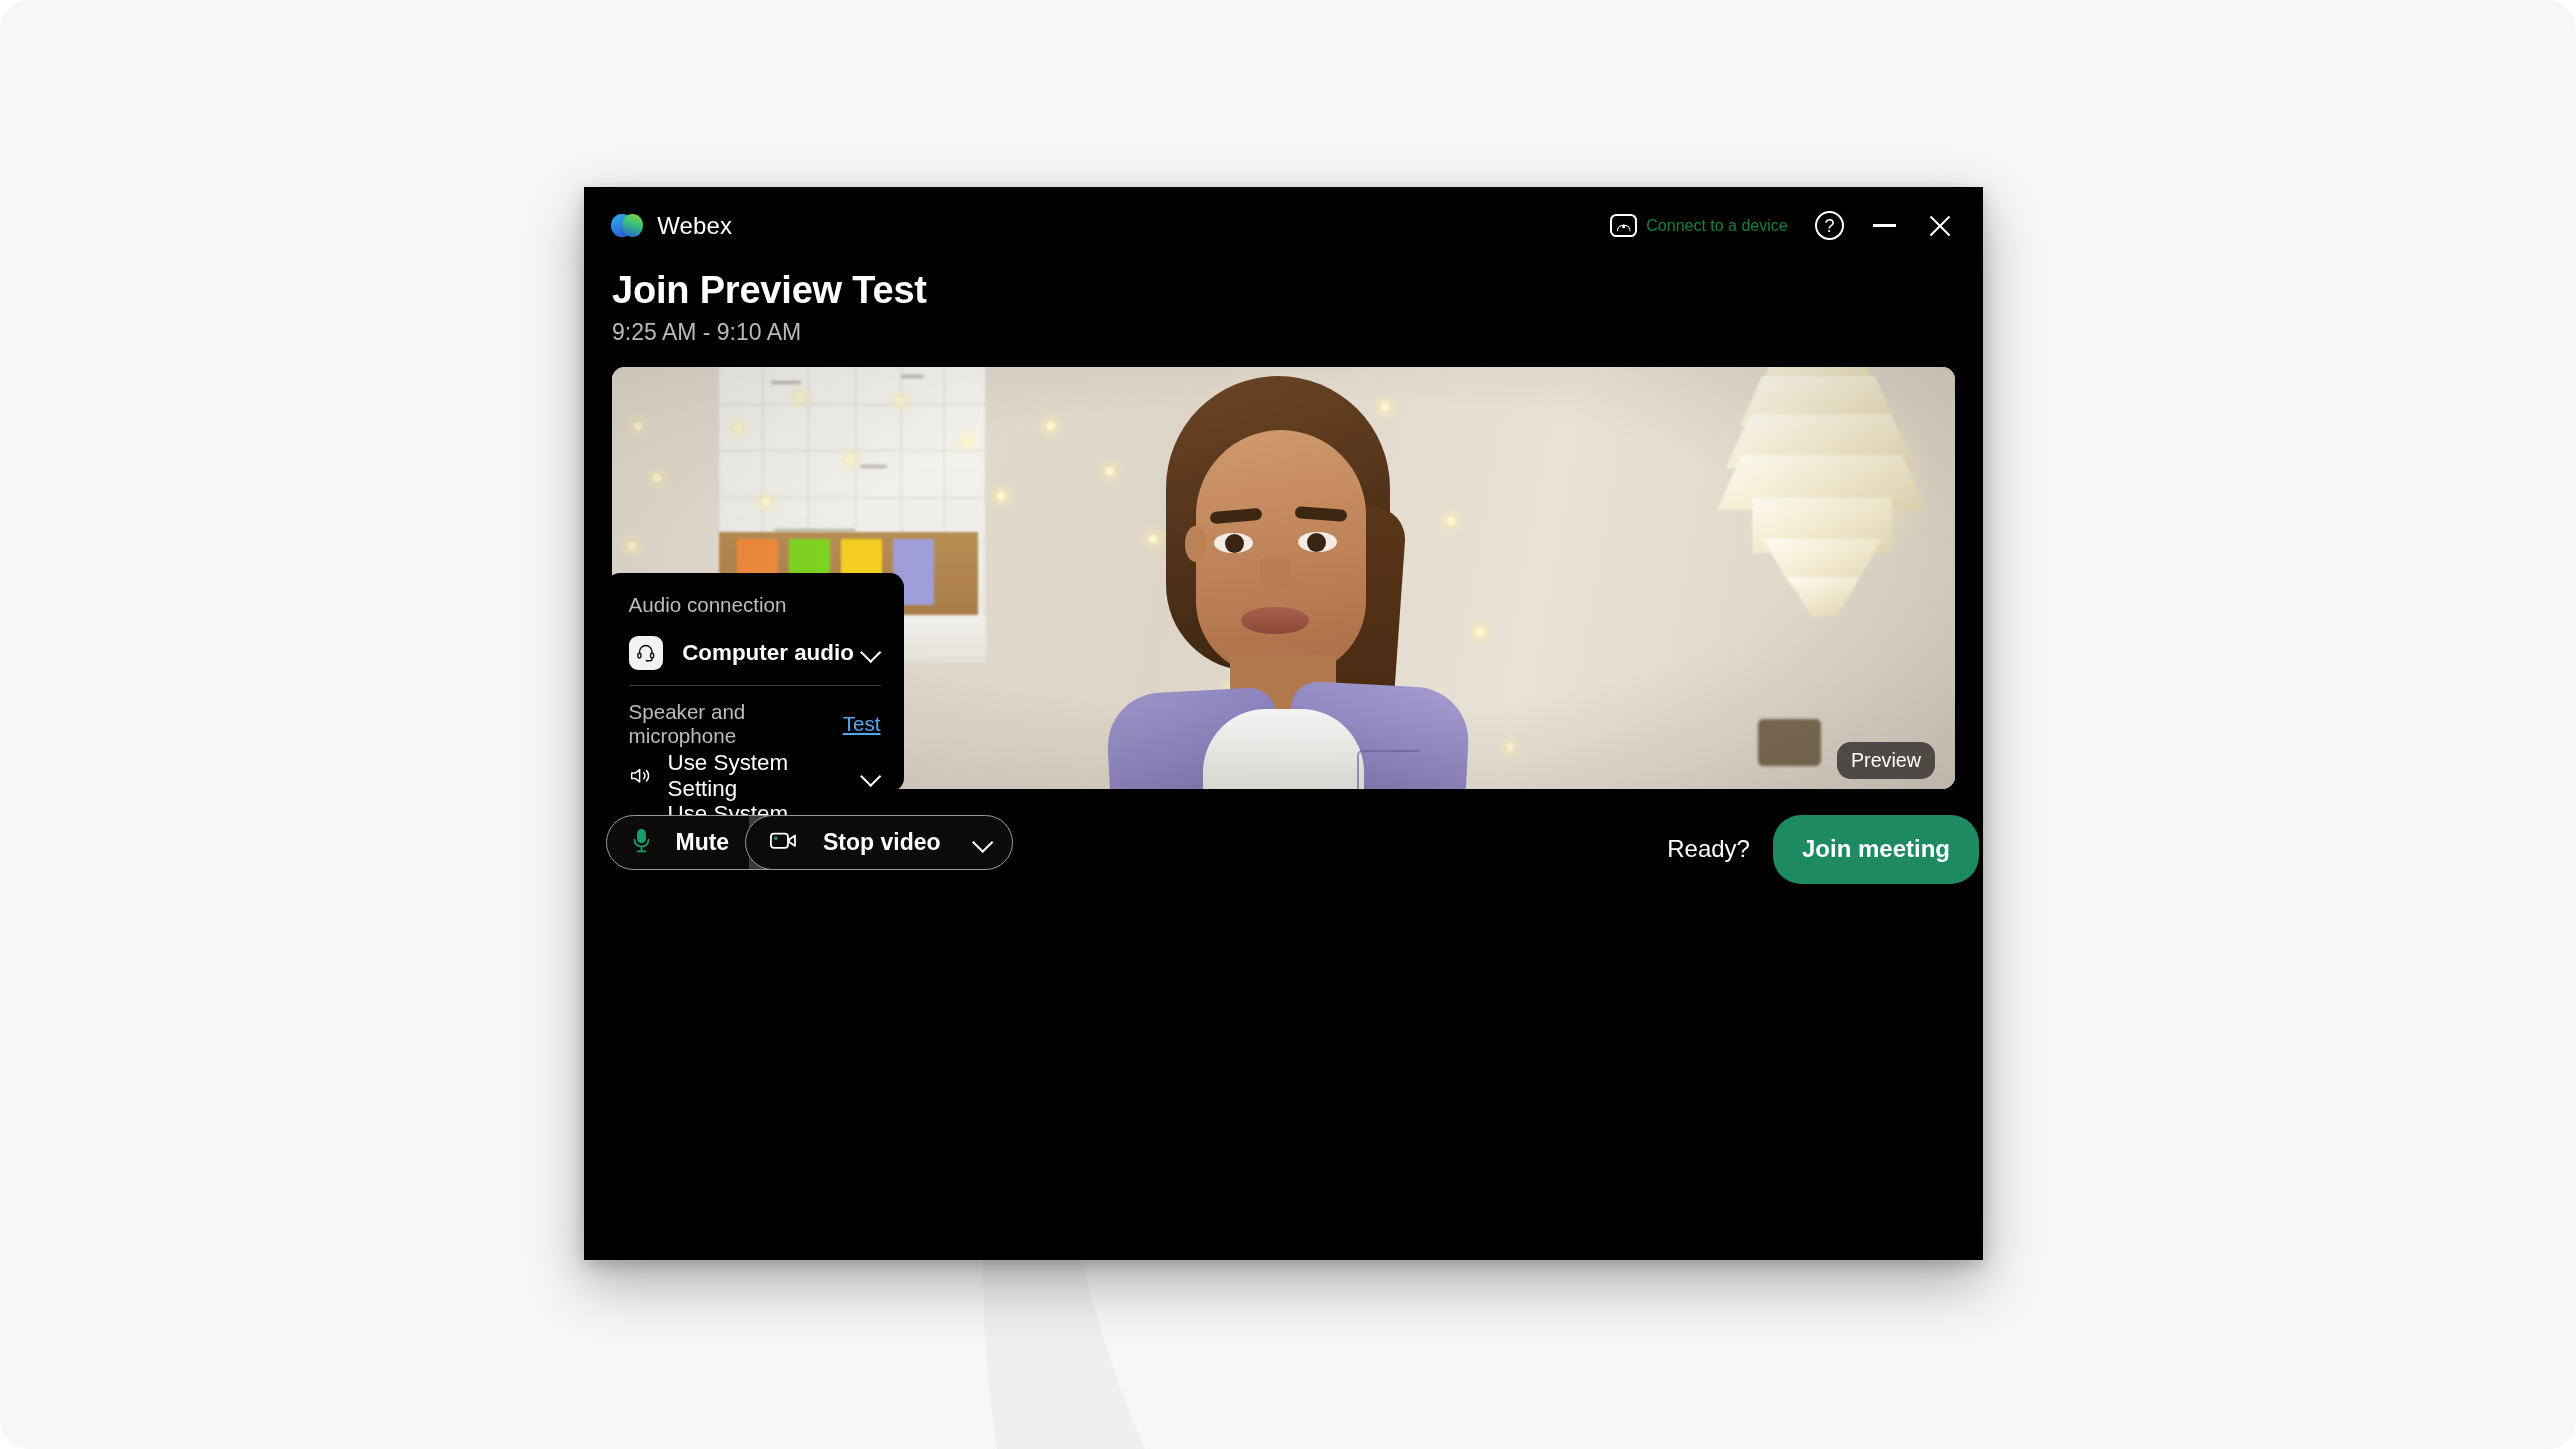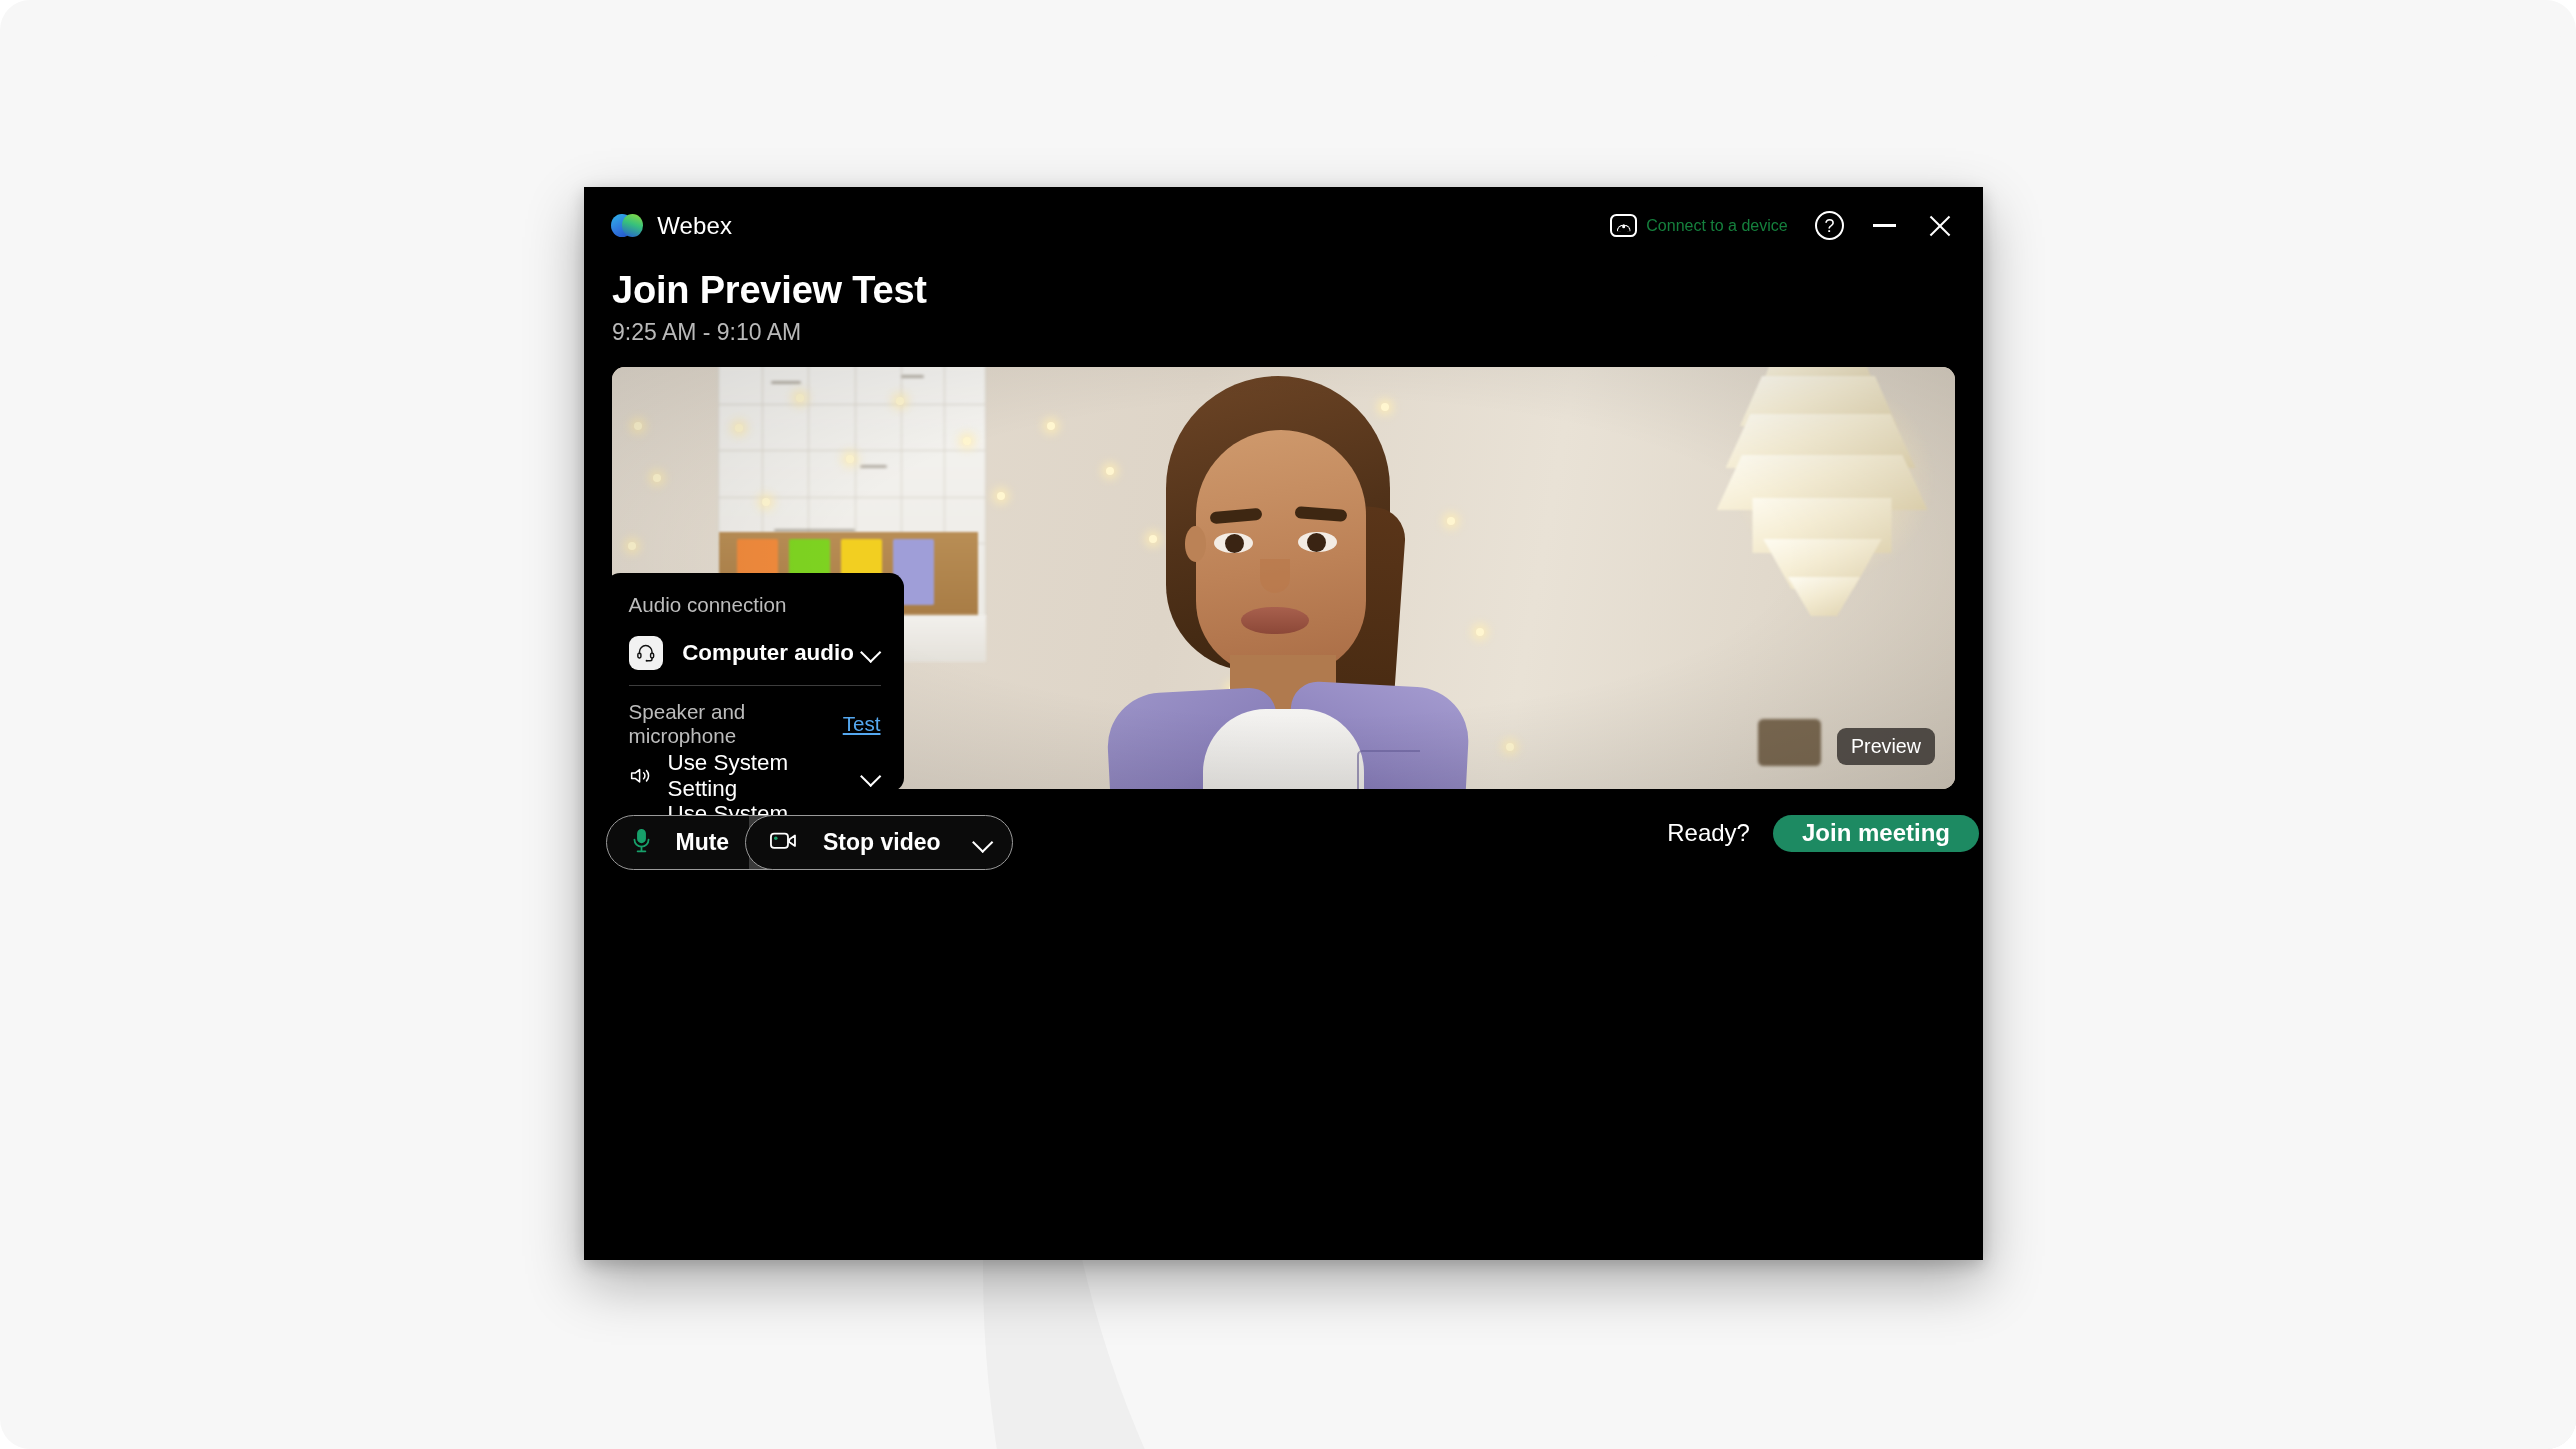--- a/index.html
+++ b/index.html
@@ -226,23 +226,23 @@
   .v-chair{
     position:absolute; right:134px; bottom:23px; width:63px; height:47px;
     background:#7c6a52; border-radius:5.4px; filter:blur(1.4px);
   }
   .v-vignette{
     position:absolute; inset:0;
     background:radial-gradient(ellipse at 52% 45%, rgba(0,0,0,0) 48%, rgba(0,0,0,.14) 100%);
   }
 
   .preview-badge{
-    position:absolute; right:19.7px; bottom:24px;
+    position:absolute; right:19.7px; bottom:10px;
     background:rgba(58,54,50,.86); color:#fff;
-    font-size:19.7px; padding:7.2px 14.3px; border-radius:9px;
+    font-size:19.7px; padding:7.2px 14.3px; border-radius:14px;
   }
 
   
   .audio-panel{
     position:absolute; left:21.5px; top:386px;
     width:298px; height:219px;
     background:#000; border-radius:14.3px;
     padding:19.7px 23px 0 23px;
   }
   .ap-label{ color:#bcbcbc; font-size:20.6px; }
@@ -306,21 +306,21 @@
     background:#0b0b0b; cursor:pointer;
   }
   .video-btn .lbl{ color:#fff; font-size:23px; font-weight:700; }
 
   .ready-wrap{
     position:absolute; right:4px; top:10.7px; display:flex; align-items:center; gap:23px;margin-left:14px;
   }
   .ready-txt{ color:#fff; font-size:24px; }
   .join-btn{
     background:#1d8a62; color:#fff; font-size:24px; font-weight:700;
-    padding:4px 29px; height:37px; border:none; border-radius:28px; cursor:pointer;
+    padding:4px 29px; height:69px; border:none; border-radius:28px; cursor:pointer;
     display:flex; align-items:center; font-family:"Liberation Sans", sans-serif;
   }
 </style>
 </head>
 <body>
 
 <div id="backdrop">
   <div class="swoosh"></div>
   <div class="swoosh2"></div>
 </div>

